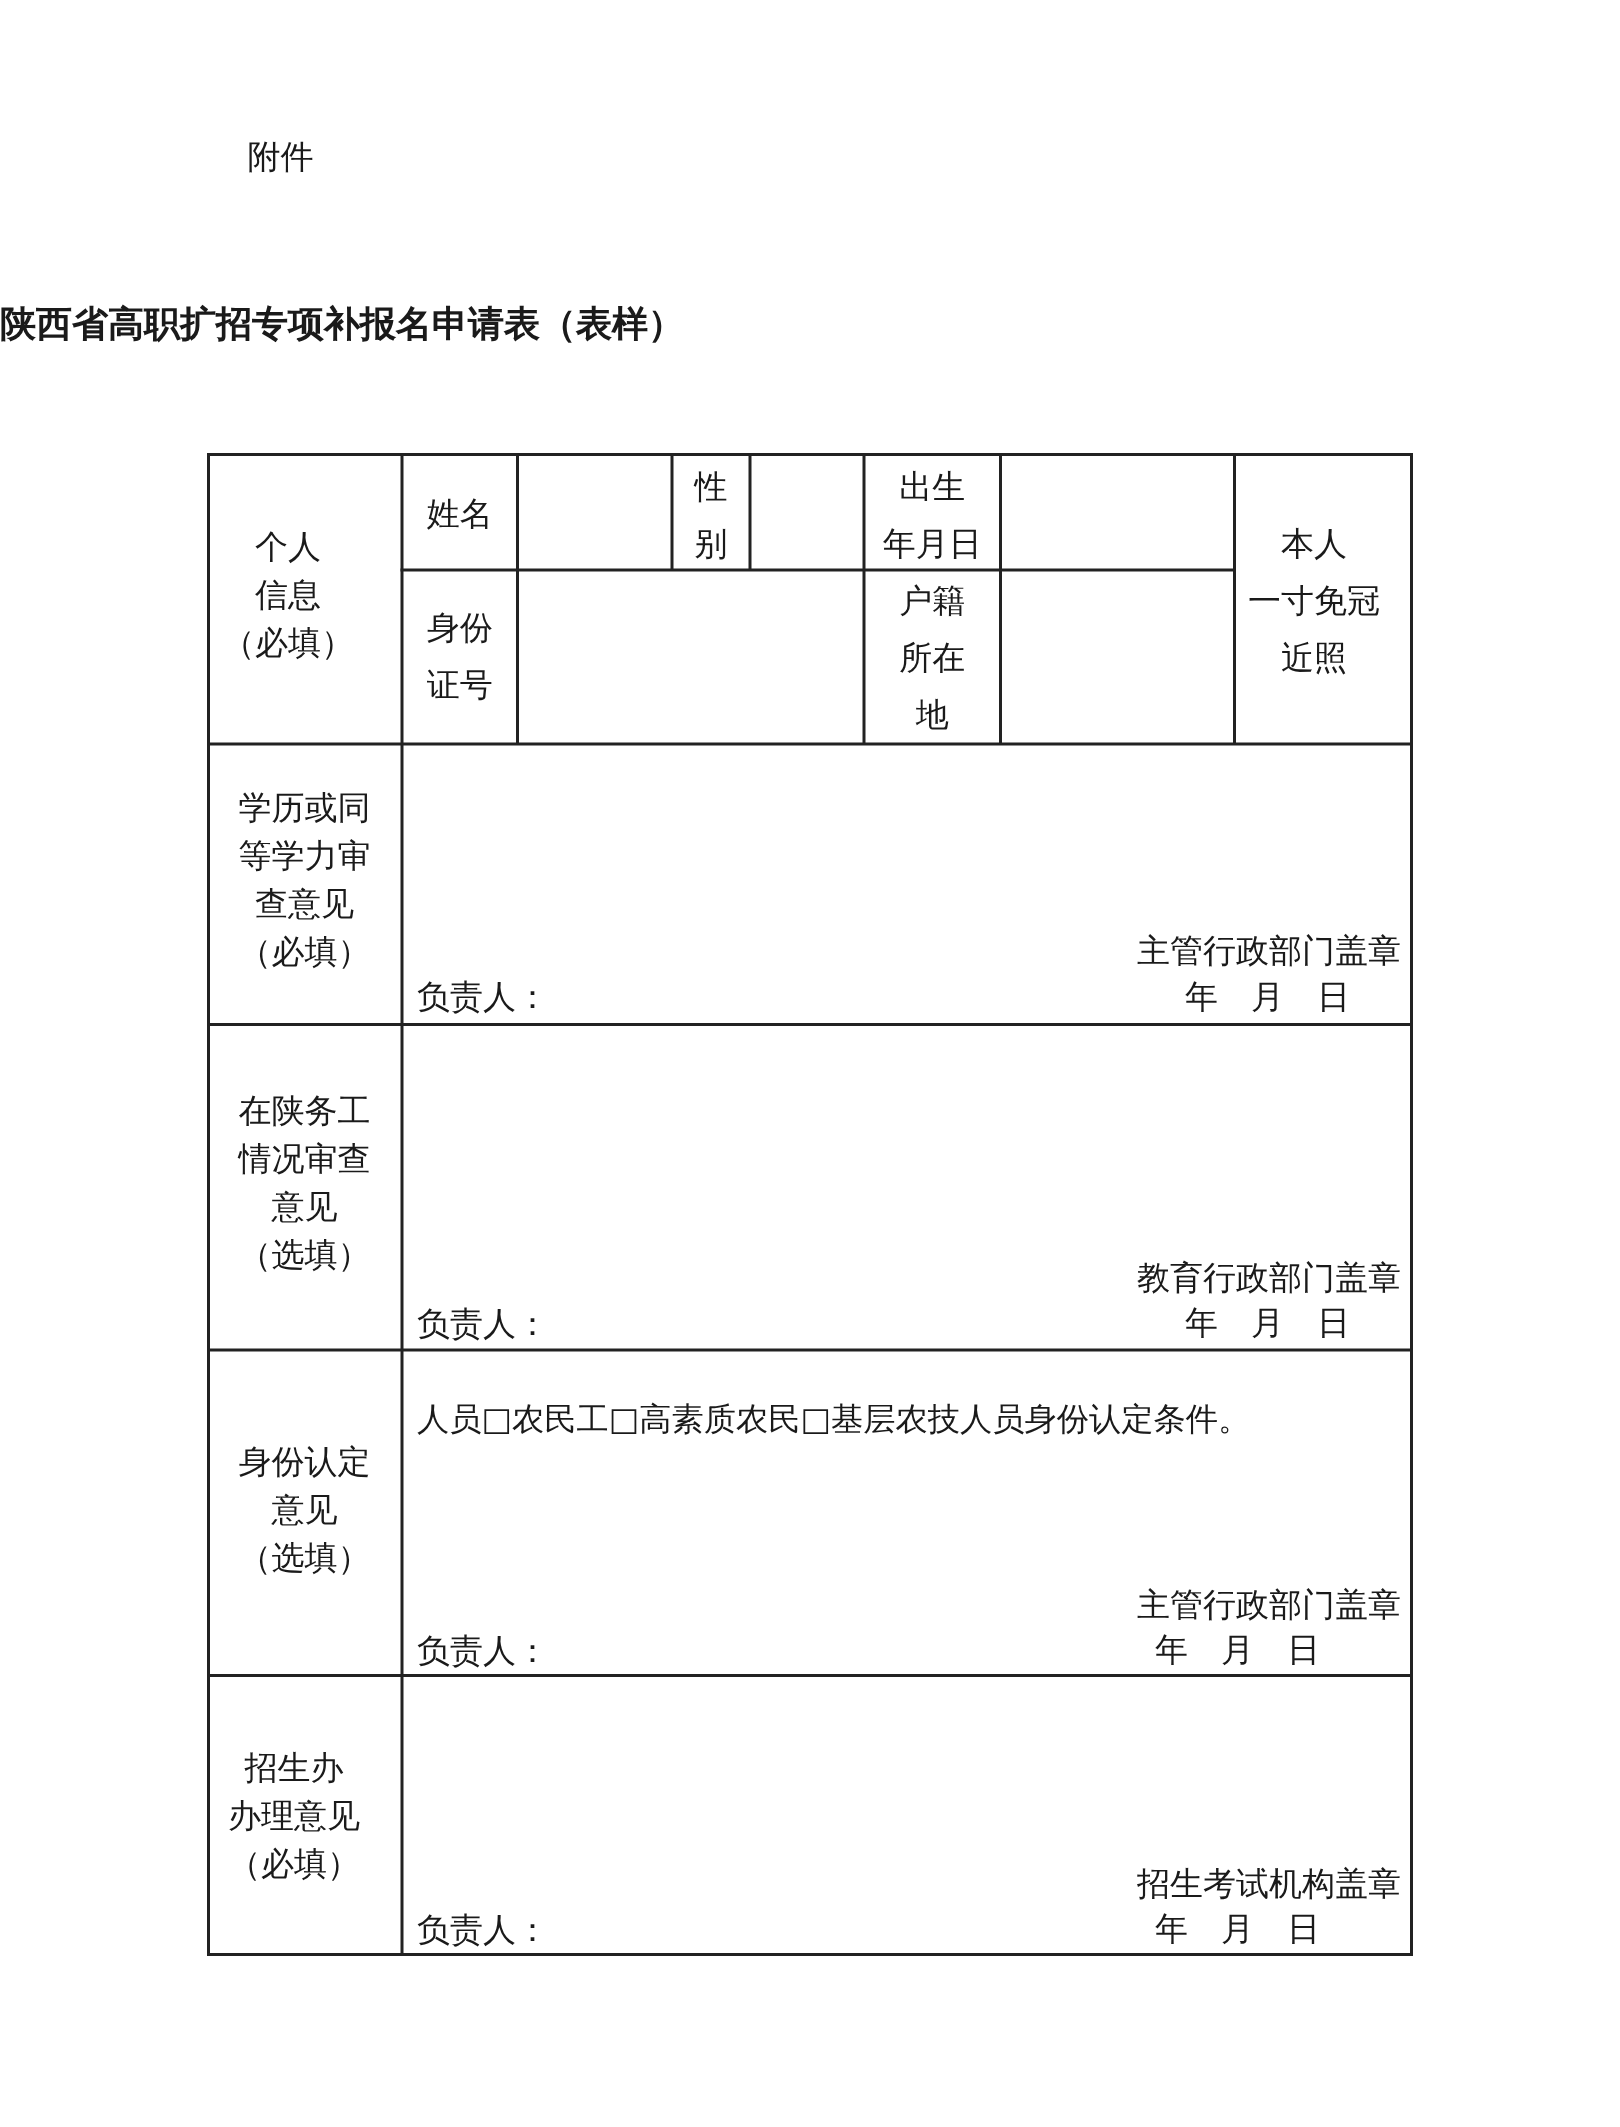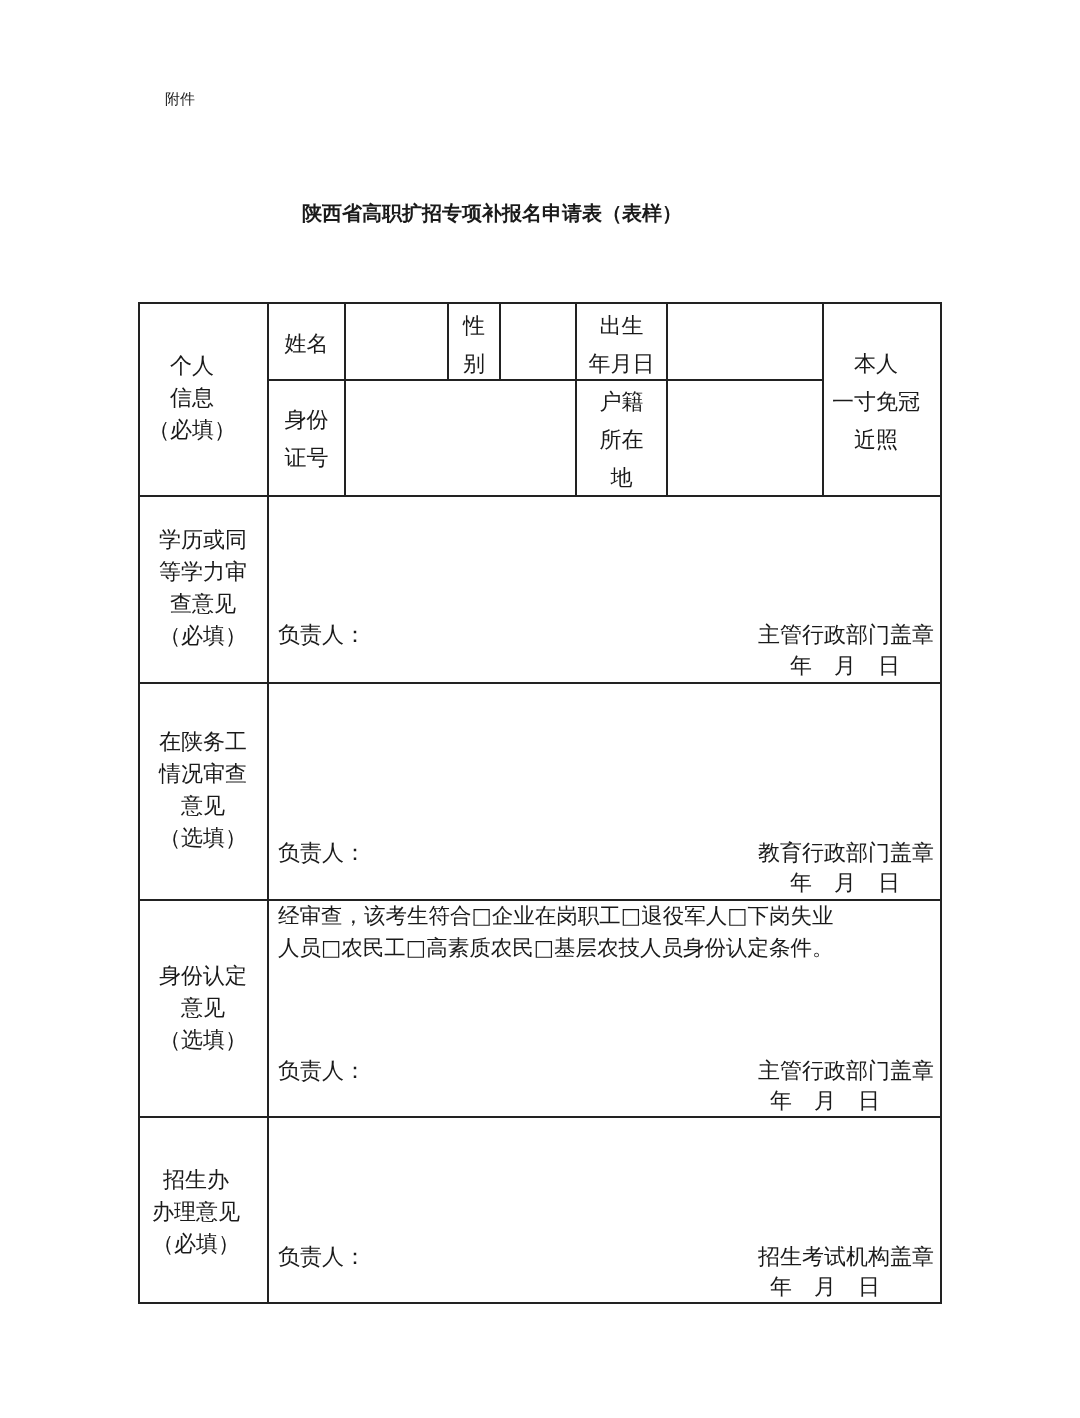--- a/index.html
+++ b/index.html
@@ -1,22 +1,22 @@
 <!DOCTYPE html>
 <html><head>
 <meta charset="utf-8">
 <style>
   html,body{margin:0;padding:0;background:#fff;}
   body{width:1080px;height:1418px;position:relative;font-family:"DejaVu Serif","Liberation Serif",serif;color:#1a1a1a;}
-  .attach{position:absolute;left:165px;top:90px;font-size:15px;}
-  .title{position:absolute;left:0;width:984px;top:200px;text-align:center;font-size:20px;font-weight:bold;}
+  .attach{position:absolute;left:165px;top:90px;font-size:22px;}
+  .title{position:absolute;left:0;width:984px;top:200px;font-size:24px;font-weight:bold;}
   .tbl{position:absolute;left:138px;top:302px;width:804px;height:1002px;}
   .ln{position:absolute;background:#222;}
   .t{position:absolute;font-size:22px;line-height:32px;text-align:center;}
-  .l{text-align:left;}
+  .l{text-align:left;margin-top:31px;}
   .r{text-align:right;}
 </style>
 </head>
 <body>
 
 <div class="attach">附件</div>
 <div class="title">陕西省高职扩招专项补报名申请表（表样）</div>
 
 <div class="tbl">
 
@@ -93,21 +93,20 @@
   <div class="t l" style="left:140px;top:535px">负责人：</div>
   <div class="t r" style="right:8px;top:535px">教育行政部门盖章</div>
   <div class="t r" style="right:42px;top:565px">年　月　日</div>
 
   <div class="t" style="left:0;width:130px;top:658px">
     <div>身份认定</div>
     <div>意见</div>
     <div>（选填）</div>
   </div>
   <div class="t l" style="left:140px;top:598px;font-size:21.5px">
-    <div>经审查，该考生符合□企业在岗职工□退役军人□下岗失业</div>
     <div>人员□农民工□高素质农民□基层农技人员身份认定条件。</div>
   </div>
   <div class="t l" style="left:140px;top:753px">负责人：</div>
   <div class="t r" style="right:8px;top:753px">主管行政部门盖章</div>
   <div class="t r" style="right:62px;top:783px">年　月　日</div>
 
   <div class="t" style="left:0;width:116px;top:862px">
     <div>招生办</div>
     <div>办理意见</div>
     <div>（必填）</div>

